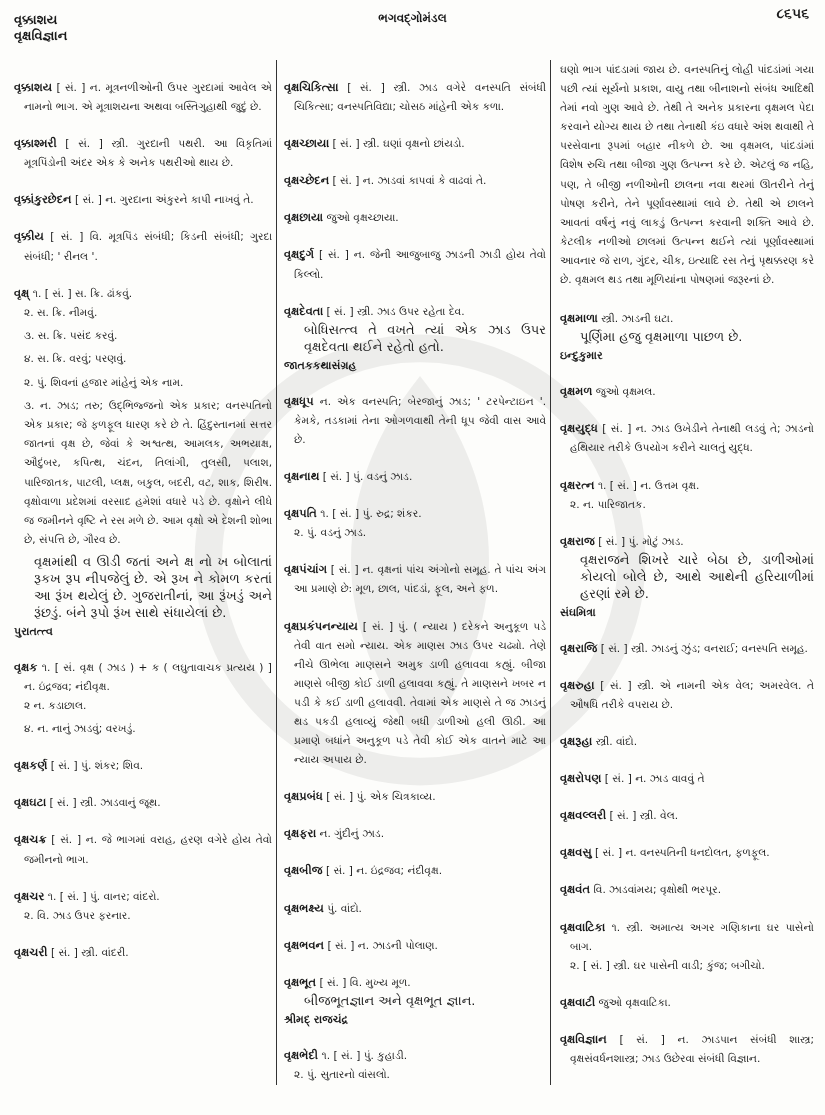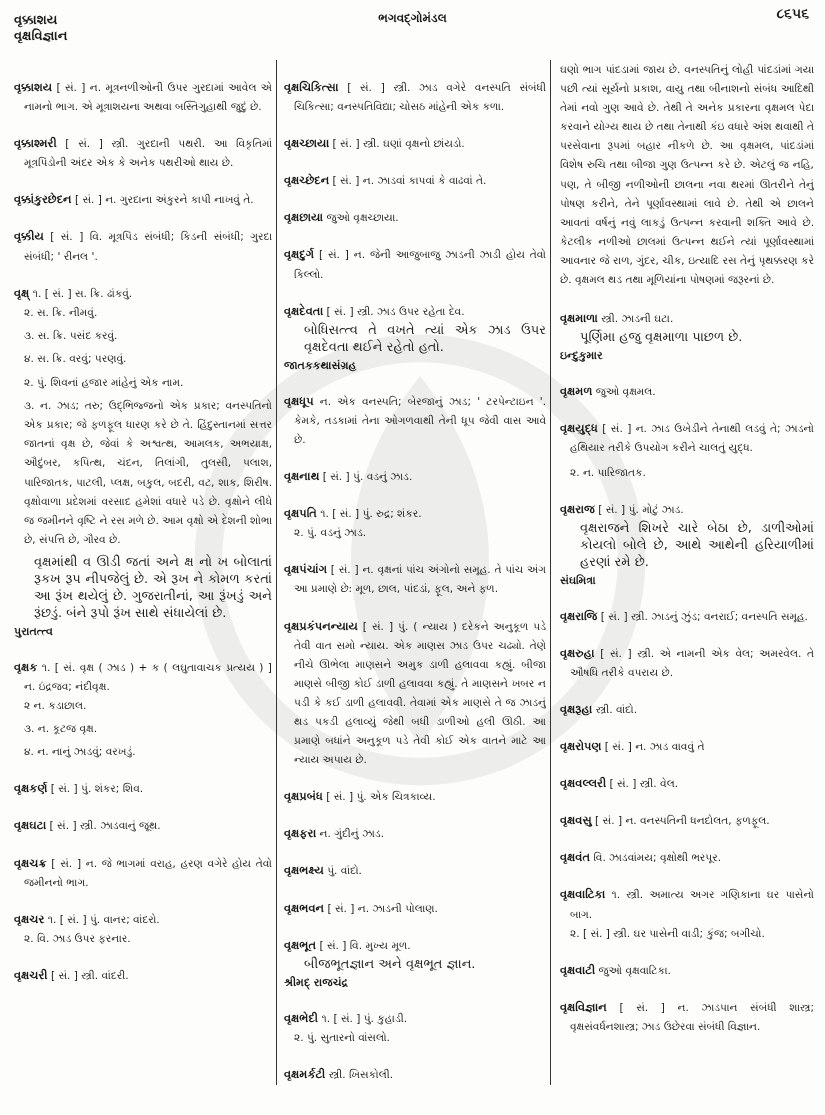--- a/index.html
+++ b/index.html
@@ -94,21 +94,20 @@
     </div>
     <div class="entry">
       <div class="sub">૨. પું. શિવનાં હજાર માંહેનું એક નામ.</div>
       <div class="sub">૩. ન. ઝાડ; તરુ; ઉદ્‌ભિજ્જનો એક પ્રકાર; વનસ્પતિનો એક પ્રકાર; જે ફળફૂલ ધારણ કરે છે તે. હિંદુસ્તાનમાં સત્તર જાતનાં વૃક્ષ છે, જેવાં કે અશ્વત્થ, આમલક, અભયાક્ષ, ઔદુંબર, કપિત્થ, ચંદન, તિલાંગી, તુલસી, પલાશ, પારિજાતક, પાટલી, પ્લક્ષ, બકુલ, બદરી, વટ, શાક, શિરીષ. વૃક્ષોવાળા પ્રદેશમાં વરસાદ હમેશાં વધારે પડે છે. વૃક્ષોને લીધે જ જમીનને વૃષ્ટિ ને રસ મળે છે. આમ વૃક્ષો એ દેશની શોભા છે, સંપત્તિ છે, ગૌરવ છે.</div>
       <div class="quote">વૃક્ષમાંથી વ ઊડી જતાં અને ક્ષ નો ખ બોલાતાં રૂકખ રૂપ નીપજેલું છે. એ રૂખ ને કોમળ કરતાં આ રૂંખ થયેલું છે. ગુજરાતીનાં, આ રૂંખડું અને રૂંછડું. બંને રૂપો રૂંખ સાથે સંધાયેલાં છે.</div>
       <div class="src">પુરાતત્ત્વ</div>
     </div>
     <div class="entry">
       <div class="line"><span class="hw">વૃક્ષક</span> <span>૧. [ સં. વૃક્ષ ( ઝાડ ) + ક ( લઘુતાવાચક પ્રત્યય ) ] ન. ઇંદ્રજવ; નંદીવૃક્ષ.</span></div>
       <div class="sub">૨ ન. કડાછાલ.</div>
-      <div class="sub">૩. ન. કૂટજ વૃક્ષ.</div>
       <div class="sub">૪. ન. નાનું ઝાડવું; વરખડું.</div>
     </div>
     <div class="entry">
       <div class="line"><span class="hw">વૃક્ષકર્ણ</span> <span>[ સં. ] પું. શંકર; શિવ.</span></div>
     </div>
     <div class="entry">
       <div class="line"><span class="hw">વૃક્ષઘટા</span> <span>[ સં. ] સ્ત્રી. ઝાડવાનું જૂથ.</span></div>
     </div>
     <div class="entry">
       <div class="line"><span class="hw">વૃક્ષચક્ર</span> <span>[ સં. ] ન. જે ભાગમાં વરાહ, હરણ વગેરે હોય તેવો જમીનનો ભાગ.</span></div>
@@ -158,20 +157,23 @@
     <div class="entry">
       <div class="line"><span class="hw">વૃક્ષપ્રકંપનન્યાય</span> <span>[ સં. ] પું. ( ન્યાય ) દરેકને અનુકૂળ પડે તેવી વાત સમો ન્યાય. એક માણસ ઝાડ ઉપર ચઢ્યો. તેણે નીચે ઊભેલા માણસને અમુક ડાળી હલાવવા કહ્યું. બીજા માણસે બીજી કોઈ ડાળી હલાવવા કહ્યું. તે માણસને ખબર ન પડી કે કઈ ડાળી હલાવવી. તેવામાં એક માણસે તે જ ઝાડનું થડ પકડી હલાવ્યું જેથી બધી ડાળીઓ હલી ઊઠી. આ પ્રમાણે બધાંને અનુકૂળ પડે તેવી કોઈ એક વાતને માટે આ ન્યાય અપાય છે.</span></div>
     </div>
     <div class="entry">
       <div class="line"><span class="hw">વૃક્ષપ્રબંધ</span> <span>[ સં. ] પું. એક ચિત્રકાવ્ય.</span></div>
     </div>
     <div class="entry">
       <div class="line"><span class="hw">વૃક્ષફરા</span> <span>ન. ગુંદીનું ઝાડ.</span></div>
     </div>
     <div class="entry">
+      <div class="line"><span class="hw">વૃક્ષબીજ</span> <span>[ સં. ] ન. ઇંદ્રજવ; નંદીવૃક્ષ.</span></div>
+    </div>
+    <div class="entry">
       <div class="line"><span class="hw">વૃક્ષભક્ષ્ય</span> <span>પું. વાંદો.</span></div>
     </div>
     <div class="entry">
       <div class="line"><span class="hw">વૃક્ષભવન</span> <span>[ સં. ] ન. ઝાડની પોલાણ.</span></div>
     </div>
     <div class="entry">
       <div class="line"><span class="hw">વૃક્ષભૂત</span> <span>[ સં. ] વિ. મુખ્ય મૂળ.</span></div>
       <div class="quote">બીજભૂતજ્ઞાન અને વૃક્ષભૂત જ્ઞાન.</div>
       <div class="src">શ્રીમદ્ રાજચંદ્ર</div>
     </div>
@@ -193,20 +195,21 @@
       <div class="quote">પૂર્ણિમા હજુ વૃક્ષમાળા પાછળ છે.</div>
       <div class="src">ઇન્દુકુમાર</div>
     </div>
     <div class="entry">
       <div class="line"><span class="hw">વૃક્ષમળ</span> <span>જુઓ વૃક્ષમલ.</span></div>
     </div>
     <div class="entry">
       <div class="line"><span class="hw">વૃક્ષયુદ્ધ</span> <span>[ સં. ] ન. ઝાડ ઉખેડીને તેનાથી લડવું તે; ઝાડનો હથિયાર તરીકે ઉપયોગ કરીને ચાલતું યુદ્ધ.</span></div>
     </div>
     <div class="entry">
+      <div class="line"><span class="hw">વૃક્ષરત્ન</span> <span>૧. [ સં. ] ન. ઉત્તમ વૃક્ષ.</span></div>
       <div class="sub">૨. ન. પારિજાતક.</div>
     </div>
     <div class="entry">
       <div class="line"><span class="hw">વૃક્ષરાજ</span> <span>[ સં. ] પું. મોટું ઝાડ.</span></div>
       <div class="quote">વૃક્ષરાજને શિખરે ચારે બેઠા છે, ડાળીઓમાં કોયલો બોલે છે, આથે આથેની હરિયાળીમાં હરણાં રમે છે.</div>
       <div class="src">સંઘમિત્રા</div>
     </div>
     <div class="entry">
       <div class="line"><span class="hw">વૃક્ષરાજિ</span> <span>[ સં. ] સ્ત્રી. ઝાડનું ઝુંડ; વનરાઈ; વનસ્પતિ સમૂહ.</span></div>
     </div>

